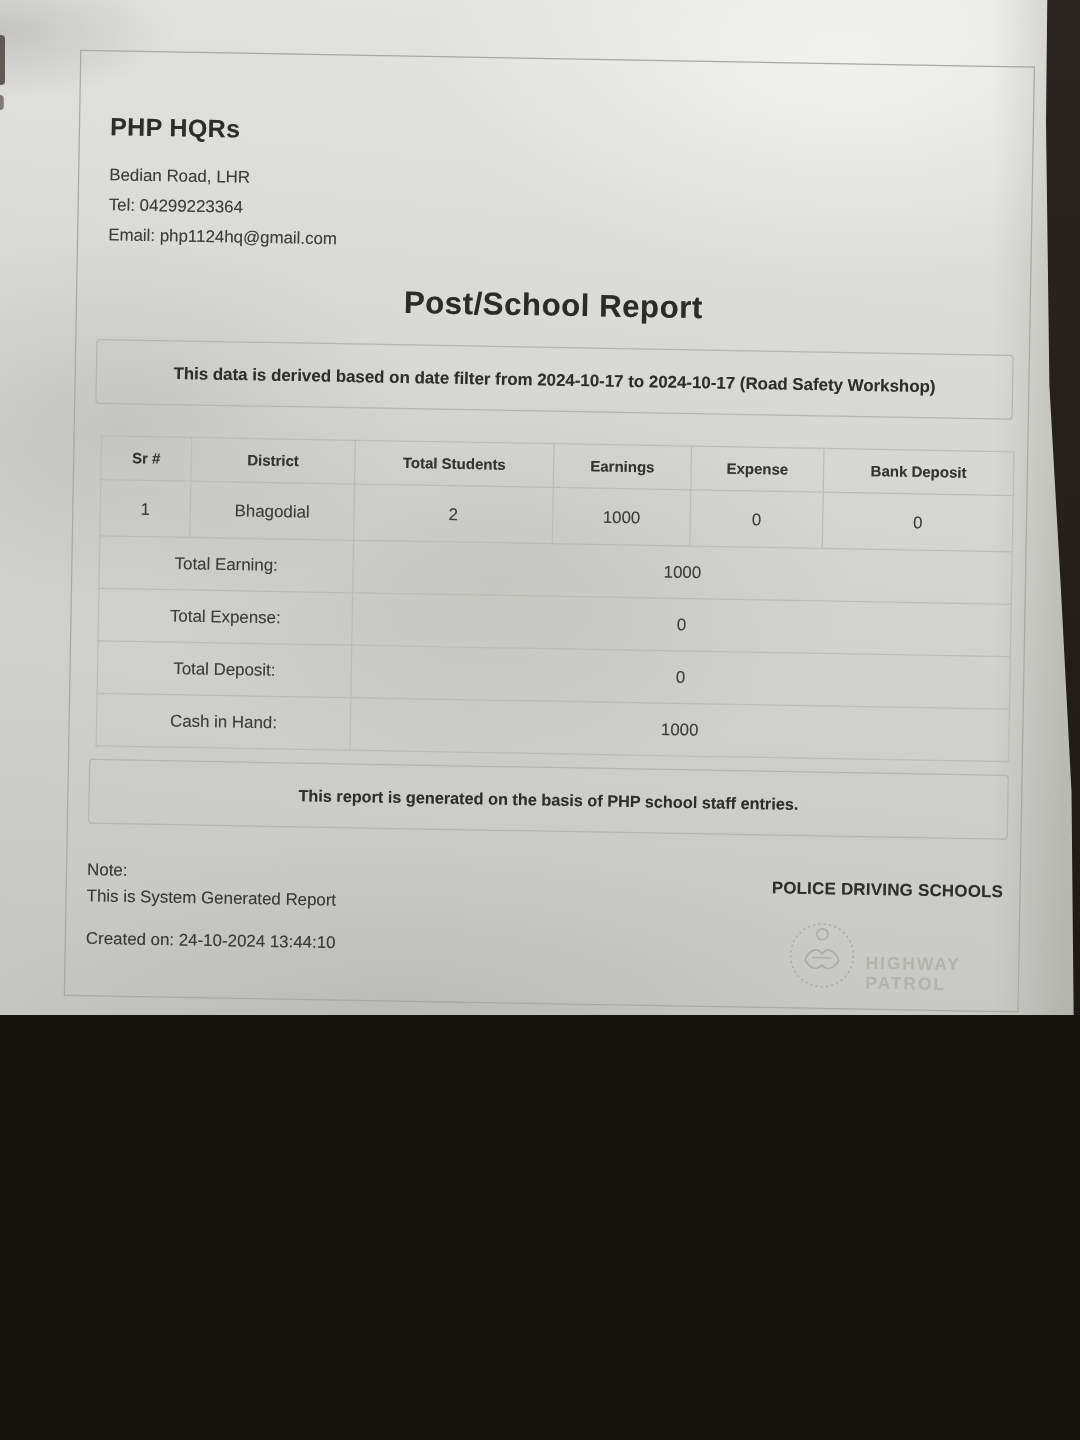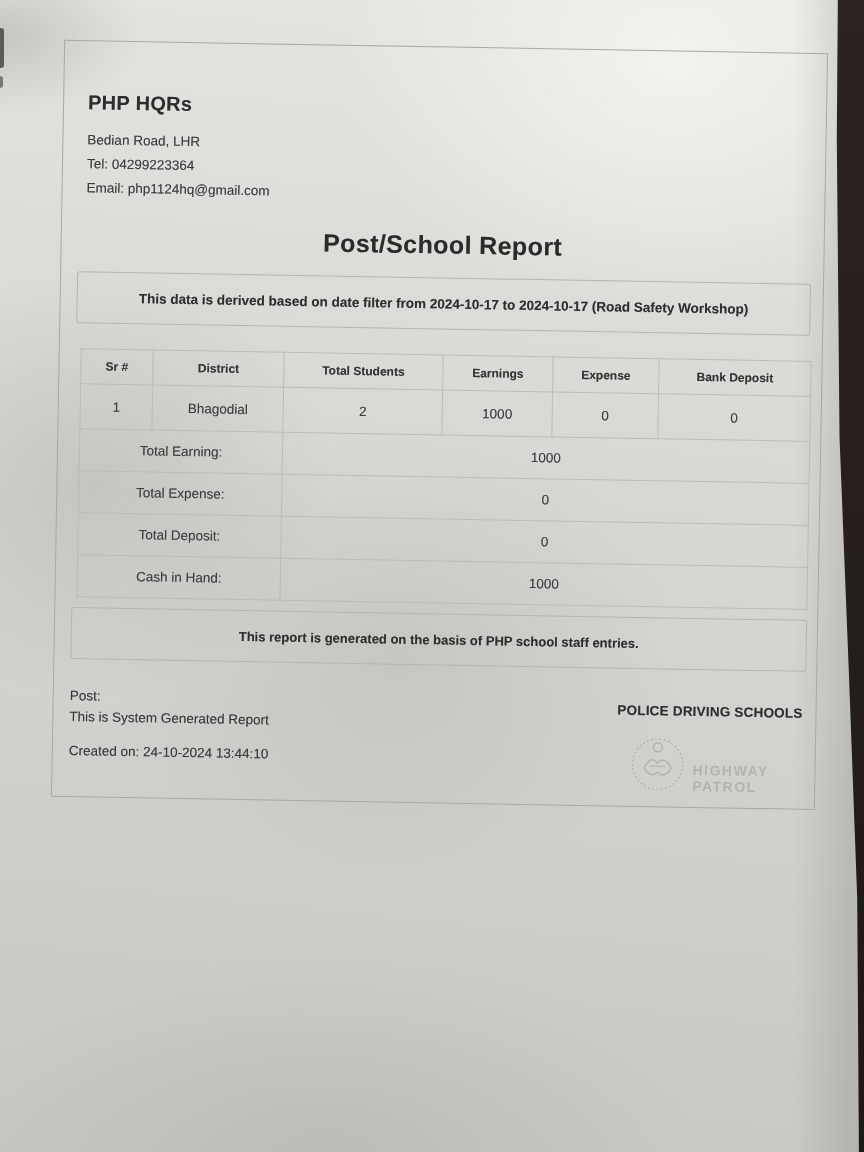--- a/index.html
+++ b/index.html
@@ -1,17 +1,17 @@
 <!DOCTYPE html>
 <html><head>
 <meta charset="utf-8">
 <style>
   html,body{margin:0;padding:0;background:#17130f;}
   .photo{
-    position:relative;width:864px;height:1152px;overflow:hidden;
+    position:relative;width:864px;height:812px;overflow:hidden;
     font-family:"Liberation Sans","DejaVu Sans",sans-serif;
     background:
       radial-gradient(55% 32% at 78% 5%, rgba(242,242,238,0.95), rgba(242,242,238,0) 70%),
       radial-gradient(22% 9% at 0% 3%, rgba(95,95,90,0.22), rgba(95,95,90,0) 75%),
       radial-gradient(38% 26% at 11% 42%, rgba(104,104,99,0.16), rgba(104,104,99,0) 72%),
       radial-gradient(46% 28% at 46% 57%, rgba(110,110,104,0.13), rgba(110,110,104,0) 72%),
       radial-gradient(60% 24% at 38% 100%, rgba(98,100,96,0.12), rgba(98,100,96,0) 72%),
       linear-gradient(186deg,#e5e5e1 0%,#dbdcd7 28%,#d3d4cf 55%,#cccdc8 78%,#c6c7c2 100%);
   }
   
@@ -128,21 +128,21 @@
       </tr>
       <tr class="summary">
         <td colspan="2">Cash in Hand:</td>
         <td colspan="4">1000</td>
       </tr>
     </tbody>
       </table>
 
     <div class="abs box footer-box">This report is generated on the basis of PHP school staff entries.</div>
 
-    <div class="abs note-label">Post:</div>
+    <div class="abs note-label">Note:</div>
     <div class="abs note-text">This is System Generated Report</div>
     <div class="abs created">Created on: 24-10-2024 13:44:10</div>
 
     <div class="abs brand">POLICE DRIVING SCHOOLS</div>
 
     <svg class="abs logo" viewBox="0 0 60 60" fill="none" stroke="#8f928b" stroke-width="1.3">
       <circle cx="30" cy="30" r="26" stroke-dasharray="1.8 2.6"></circle>
       <circle cx="30" cy="12.5" r="4.6"></circle>
       <path d="M16,34 C20,25 26,23 30,29 C34,23 40,25 44,34 C40,41 34,43 30,38 C26,43 20,41 16,34 Z"></path>
       <path d="M22,32 L38,32" stroke-width="1"></path>

